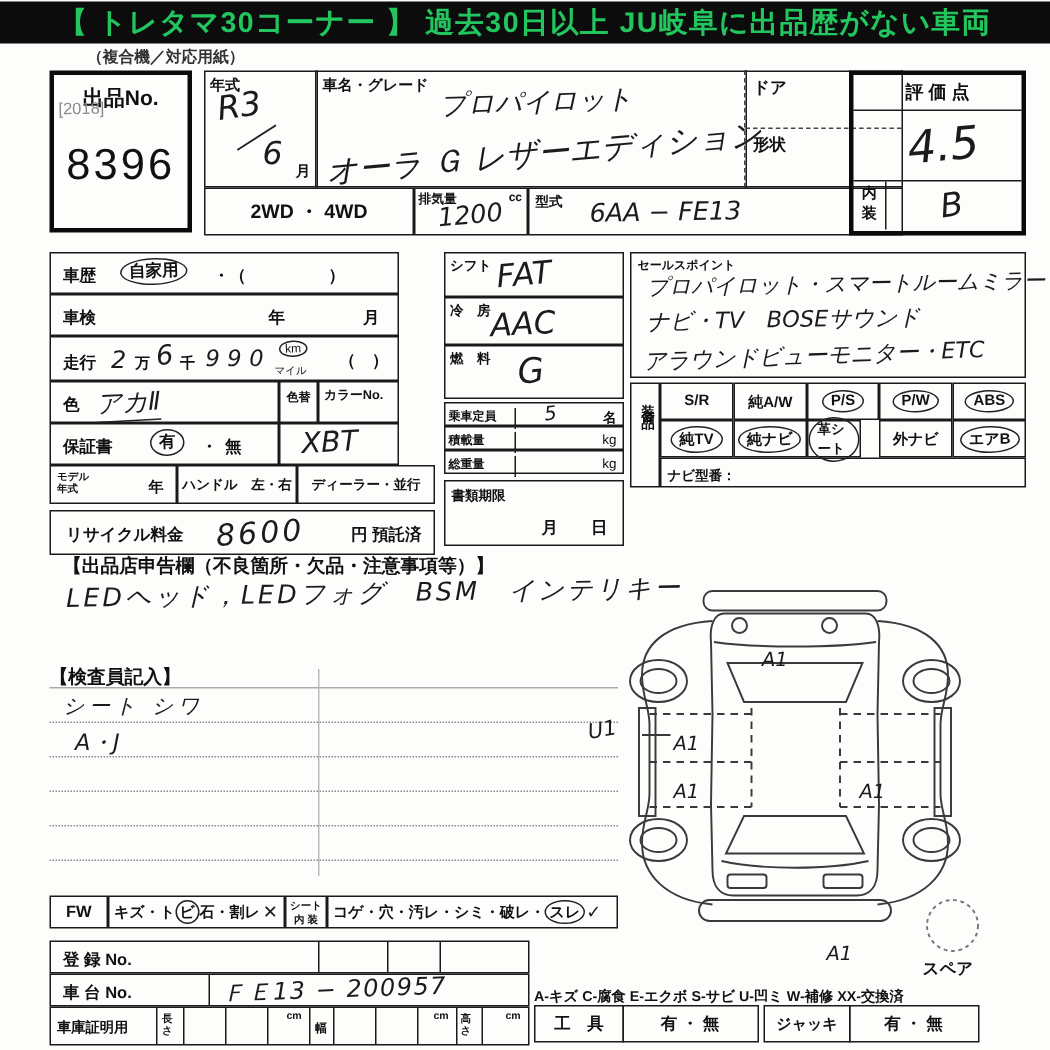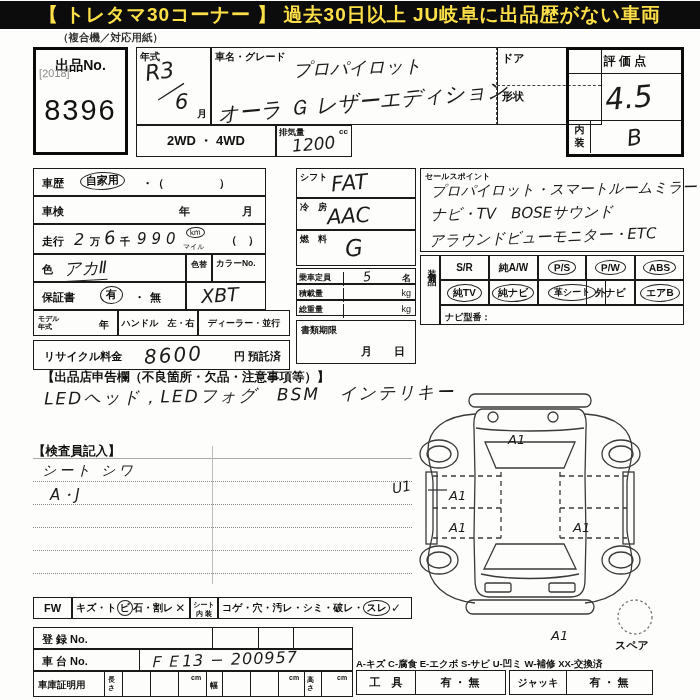--- a/index.html
+++ b/index.html
@@ -9,21 +9,21 @@
   .cell{position:absolute;border:1.6px solid #1a1a1a;box-sizing:border-box;}
   .thick{border-width:3.5px;border-color:#0a0a0a;}
   .lbl{font-weight:bold;color:#111;white-space:nowrap;}
   .hw{position:absolute;font-family:"DejaVu Sans",sans-serif;font-style:italic;
       color:#1b1b1b;white-space:nowrap;}
   .circ{display:inline-block;border:1.6px solid #222;border-radius:50%;padding:0 5px 1px;transform:rotate(-2deg);}
   .mini-circ{display:inline-block;border:1.3px solid #222;border-radius:50%;padding:0 2px;}
   .opt-circ{display:inline-block;border:1.5px solid #222;border-radius:50%;padding:1px 5px;transform:rotate(-1deg);}
   .dotline{position:absolute;border-top:1.6px dotted #8a8a8a;}
   .vline{position:absolute;border-left:1.6px solid #1a1a1a;top:0;bottom:0;}
-  .banner{position:absolute;left:0;top:1px;width:700px;height:28px;background:#0c0c0c;color:#fde047;
+  .banner{position:absolute;left:0;top:1px;width:700px;height:28px;background:#0c0c0c;color:#22c55e;
           display:flex;align-items:center;justify-content:center;font-size:19px;font-weight:bold;letter-spacing:1px;}
   svg text{font-family:"DejaVu Sans",sans-serif;}
 </style>
 </head>
 <body>
 
 <div id="page">
 
   <div class="banner">
     <span>【 トレタマ30コーナー 】 過去30日以上 JU岐阜に出品歴がない車両</span>
@@ -59,20 +59,24 @@
   <div class="cell" style="left:136px;top:125px;width:140px;height:32px;display:flex;align-items:center;justify-content:center;">
     <span class="lbl" style="font-size:13px;">2WD ・ 4WD</span>
   </div>
 
   <div class="cell" style="left:276px;top:125px;width:76px;height:32px;">
     <span class="abs lbl" style="left:2px;top:1px;font-size:8.5px;">排気量</span>
     <span class="abs lbl" style="right:3px;top:1px;font-size:8px;">cc</span>
     <span class="hw" style="left:15px;top:8px;font-size:17px;transform:rotate(-5deg);">1200</span>
   </div>
 
+  <div class="cell" style="left:352px;top:125px;width:250px;height:32px;">
+    <span class="abs lbl" style="left:4px;top:2px;font-size:9px;">型式</span>
+    <span class="hw" style="left:40px;top:6px;font-size:17px;transform:rotate(-1deg);">6AA − FE13</span>
+  </div>
 
   <div class="cell thick" style="left:566px;top:47px;width:118px;height:110px;">
     <div class="abs lbl" style="left:0;top:3px;width:100%;text-align:center;font-size:12px;border-bottom:1.6px solid #1a1a1a;padding-bottom:3px;">評 価 点</div>
     <span class="hw" style="left:36px;top:30px;font-size:30px;transform:rotate(-5deg);">4.5</span>
     <div class="abs" style="left:0;top:70px;width:100%;height:32px;border-top:1.6px solid #1a1a1a;">
       <div class="abs lbl" style="left:0;top:0;width:22px;height:100%;border-right:1.6px solid #1a1a1a;font-size:10px;text-align:center;line-height:1.25;padding-top:3px;box-sizing:border-box;">
         <span>内</span><br>
         <span>装</span>
       </div>
       <span class="hw" style="left:58px;top:4px;font-size:22px;transform:rotate(-8deg);">B</span>
@@ -175,21 +179,21 @@
     </div>
   <div class="cell" style="left:635px;top:255px;width:49px;height:25px;display:flex;align-items:center;justify-content:center;">
       <span class="opt-circ" style="font-size:10px;font-weight:bold;">ABS</span>
     </div>
   <div class="cell" style="left:440px;top:280px;width:49px;height:25px;display:flex;align-items:center;justify-content:center;">
       <span class="opt-circ" style="font-size:10px;font-weight:bold;">純TV</span>
     </div>
   <div class="cell" style="left:489px;top:280px;width:49px;height:25px;display:flex;align-items:center;justify-content:center;">
       <span class="opt-circ" style="font-size:10px;font-weight:bold;">純ナビ</span>
     </div>
-  <div class="cell" style="left:538px;top:280px;width:68px;height:25px;display:flex;align-items:center;justify-content:center;">
+  <div class="cell" style="left:538px;top:280px;width:36px;height:25px;display:flex;align-items:center;justify-content:center;">
       <span class="opt-circ" style="font-size:9px;font-weight:bold;">革シート</span>
     </div>
   <div class="cell" style="left:586px;top:280px;width:49px;height:25px;display:flex;align-items:center;justify-content:center;">
       <span style="font-size:10px;font-weight:bold;">外ナビ</span>
     </div>
   <div class="cell" style="left:635px;top:280px;width:49px;height:25px;display:flex;align-items:center;justify-content:center;">
       <span class="opt-circ" style="font-size:10px;font-weight:bold;">エアB</span>
     </div>
   <div class="cell" style="left:440px;top:305px;width:244px;height:20px;">
     <span class="abs lbl" style="left:4px;top:5px;font-size:9px;">ナビ型番：</span>

